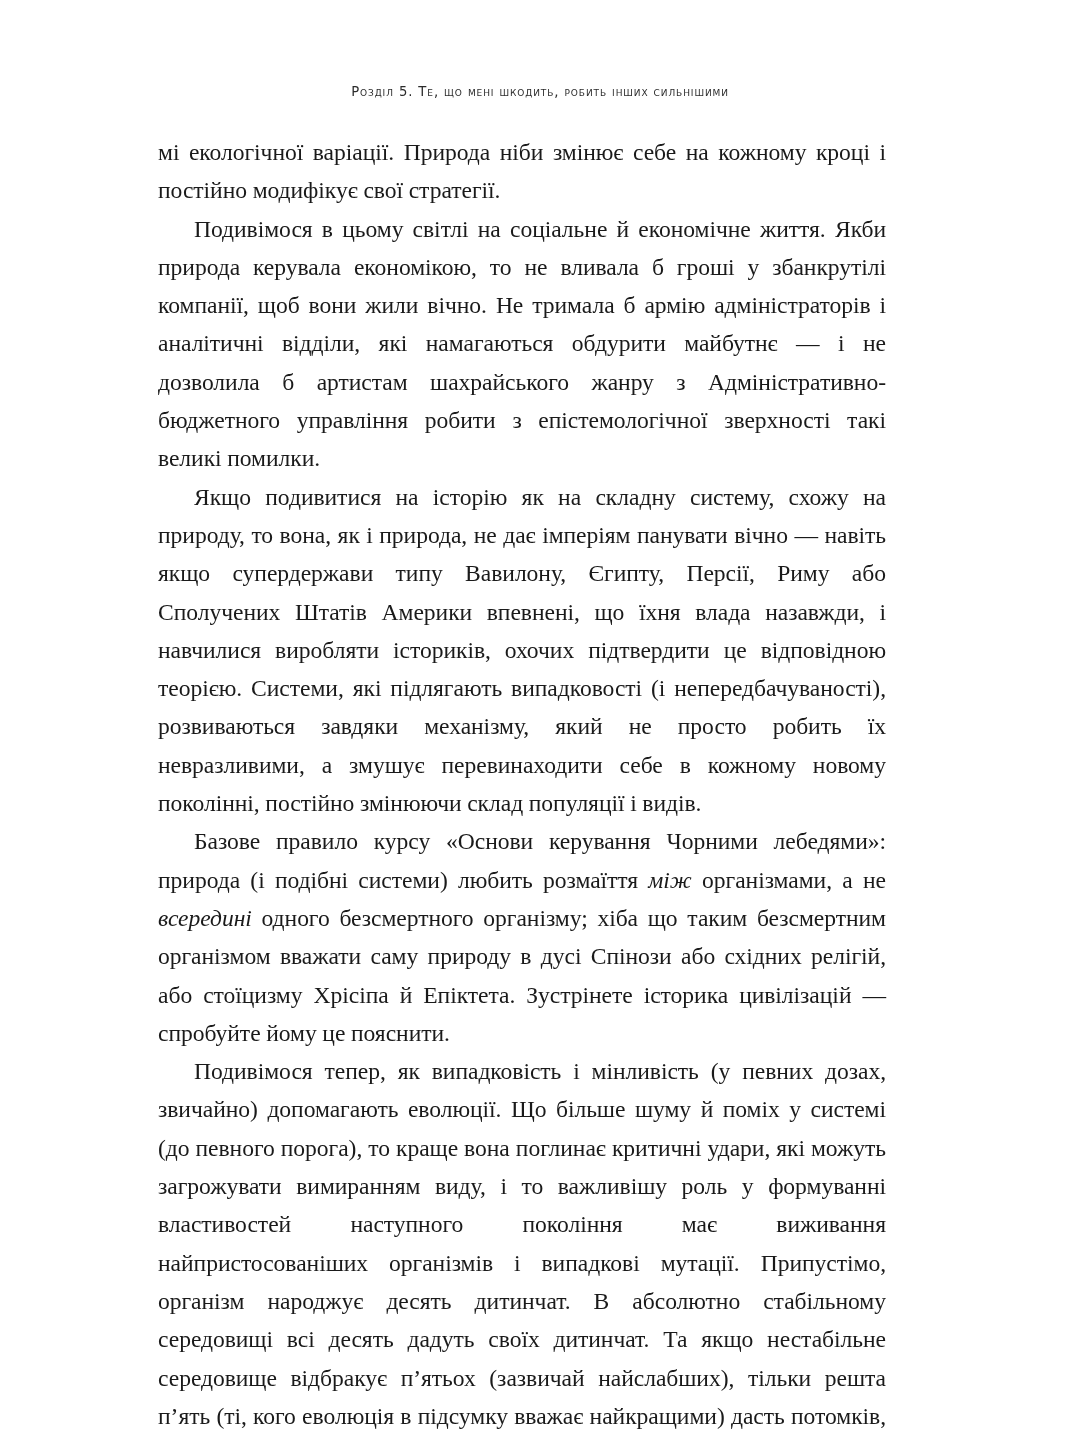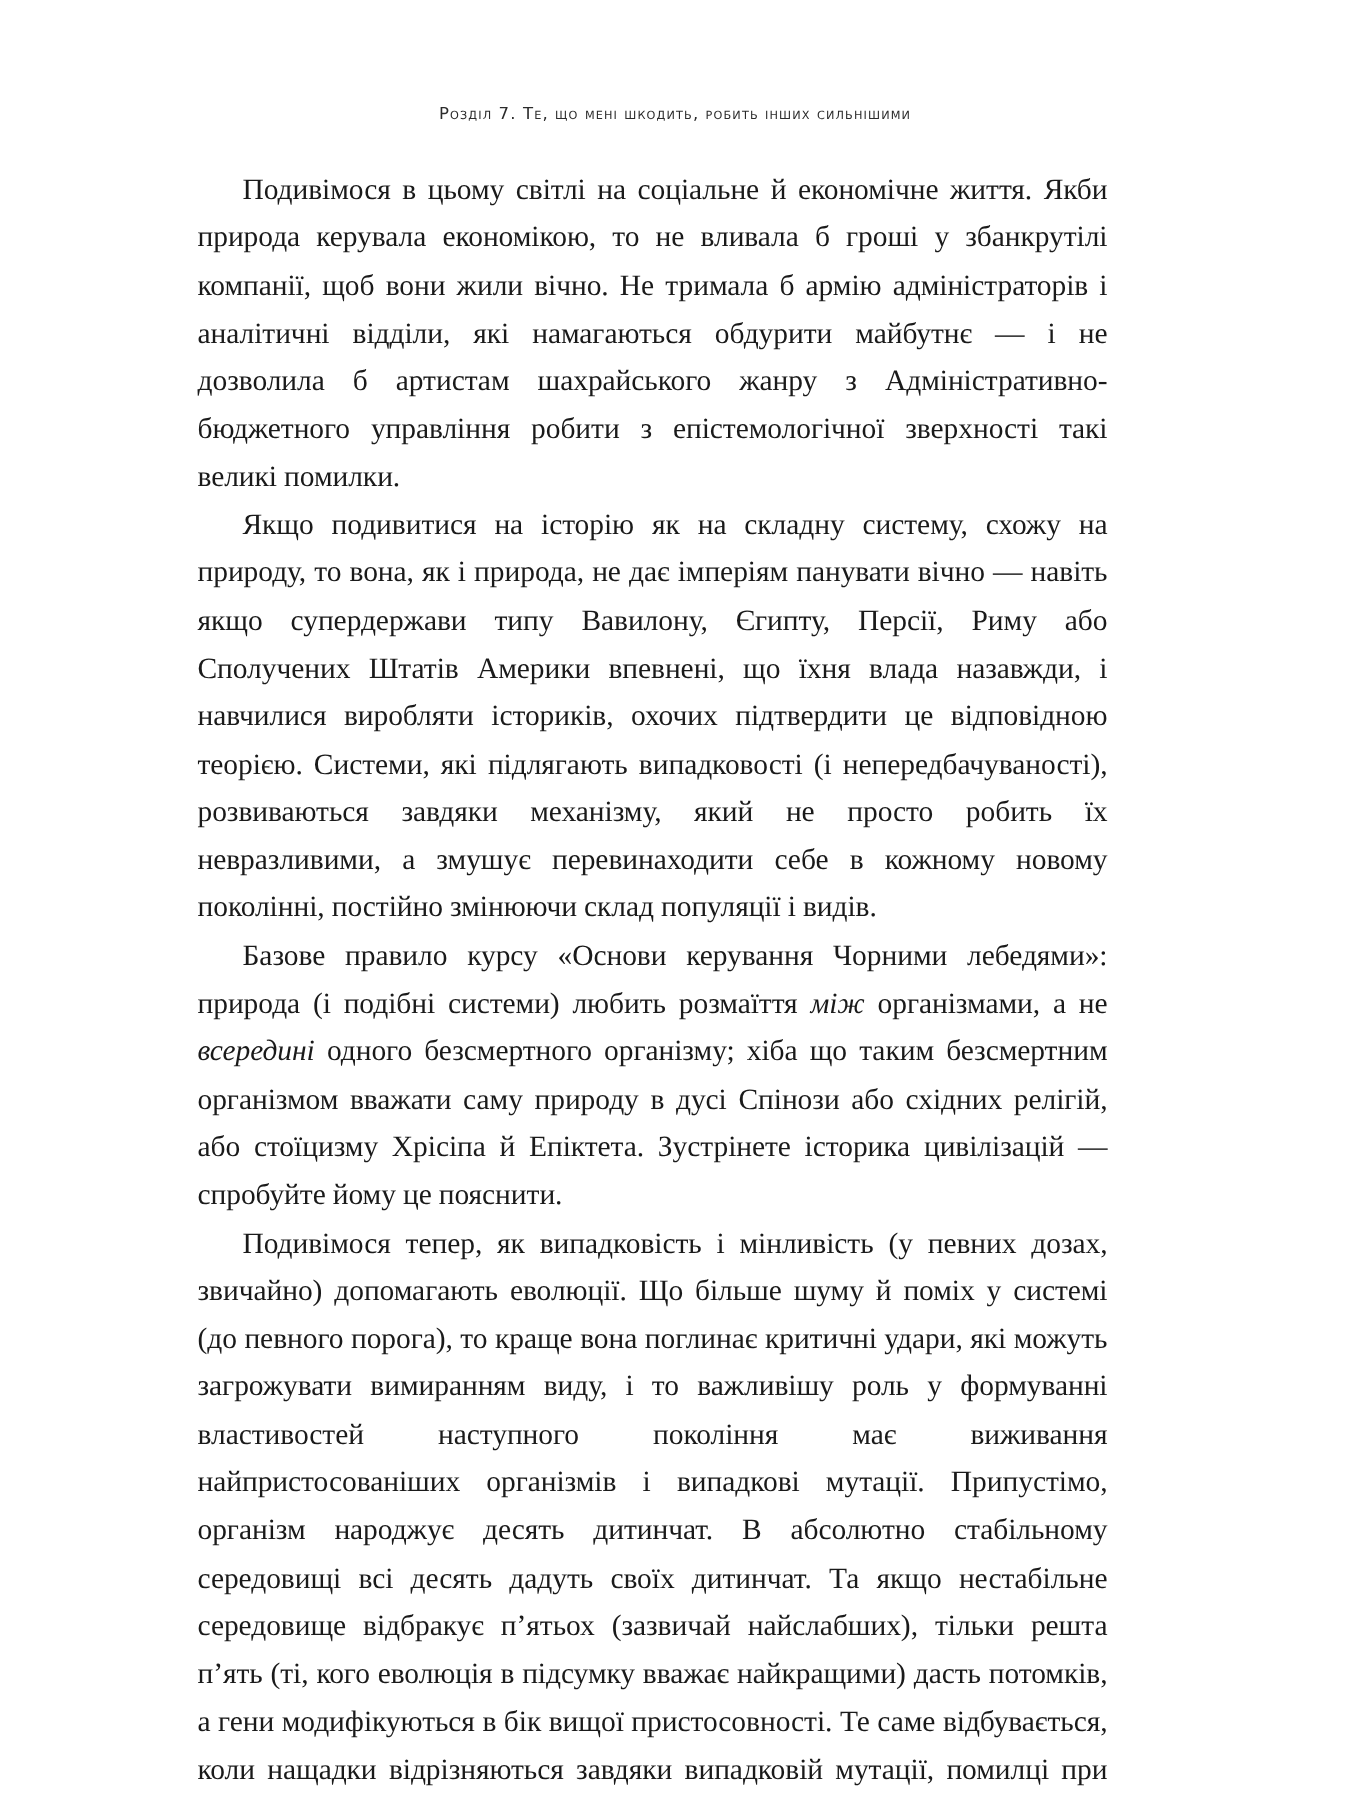--- a/index.html
+++ b/index.html
@@ -67,23 +67,24 @@
     font-family: "DejaVu Sans", "Liberation Sans", sans-serif;
     font-size: 24px;
     color: #1a1a1a;
   }
 </style>
 </head>
 <body>
 
 <div class="page">
 
-  <div class="running-head">Розділ 7. Те, що мені шкодить, робить інших сильнішими</div>
+  <div class="running-head">Розділ 5. Те, що мені шкодить, робить інших сильнішими</div>
 
   <div class="text-block">
+      <p class="para no-indent"><span>мі екологічної варіації. Природа ніби змінює себе на кожному кроці і постійно модифікує свої стратегії.</span></p>
       <p class="para"><span>Подивімося в цьому світлі на соціальне й економічне життя. Якби природа керувала економікою, то не вливала б гроші у збанкрутілі компанії, щоб вони жили вічно. Не тримала б армію адміністраторів і аналітичні відділи, які намагаються обдурити майбутнє — і не дозволила б артистам шахрайського жанру з Адміністративно-бюджетного управління робити з епістемологічної зверхності такі великі помилки.</span></p>
       <p class="para"><span>Якщо подивитися на історію як на складну систему, схожу на природу, то вона, як і природа, не дає імперіям панувати вічно — навіть якщо супердержави типу Вавилону, Єгипту, Персії, Риму або Сполучених Штатів Америки впевнені, що їхня влада назавжди, і навчилися виробляти істориків, охочих підтвердити це відповідною теорією. Системи, які підлягають випадковості (і непередбачуваності), розвиваються завдяки механізму, який не просто робить їх невразливими, а змушує перевинаходити себе в кожному новому поколінні, постійно змінюючи склад популяції і видів.</span></p>
       <p class="para"><span>Базове правило курсу «Основи керування Чорними лебедями»: природа (і подібні системи) любить розмаїття </span><em>між</em><span> організмами, а не </span><em>всередині</em><span> одного безсмертного організму; хіба що таким безсмертним організмом вважати саму природу в дусі Спінози або східних релігій, або стоїцизму Хрісіпа й Епіктета. Зустрінете історика цивілізацій — спробуйте йому це пояснити.</span></p>
       <p class="para"><span>Подивімося тепер, як випадковість і мінливість (у певних дозах, звичайно) допомагають еволюції. Що більше шуму й поміх у системі (до певного порога), то краще вона поглинає критичні удари, які можуть загрожувати вимиранням виду, і то важливішу роль у формуванні властивостей наступного покоління має виживання найпристосованіших організмів і випадкові мутації. Припустімо, організм народжує десять дитинчат. В абсолютно стабільному середовищі всі десять дадуть своїх дитинчат. Та якщо нестабільне середовище відбракує п’ятьох (зазвичай найслабших), тільки решта п’ять (ті, кого еволюція в підсумку вважає найкращими) дасть потомків, а гени модифікуються в бік вищої пристосовності. Те саме відбувається, коли нащадки відрізняються завдяки випадковій мутації, помилці при копіюванні генетичного коду: найкращі продовжать рід, а загальна пристосовність виду виросте. Отже, еволюція обертає випадковість собі на користь у два різні способи: випадкові мутації плюс випадкові події в середовище — усе це однаково впливає на зміну характеристик наступних поколінь.</span></p>
     </div>
 
 
 </div>
 
 </body></html>

